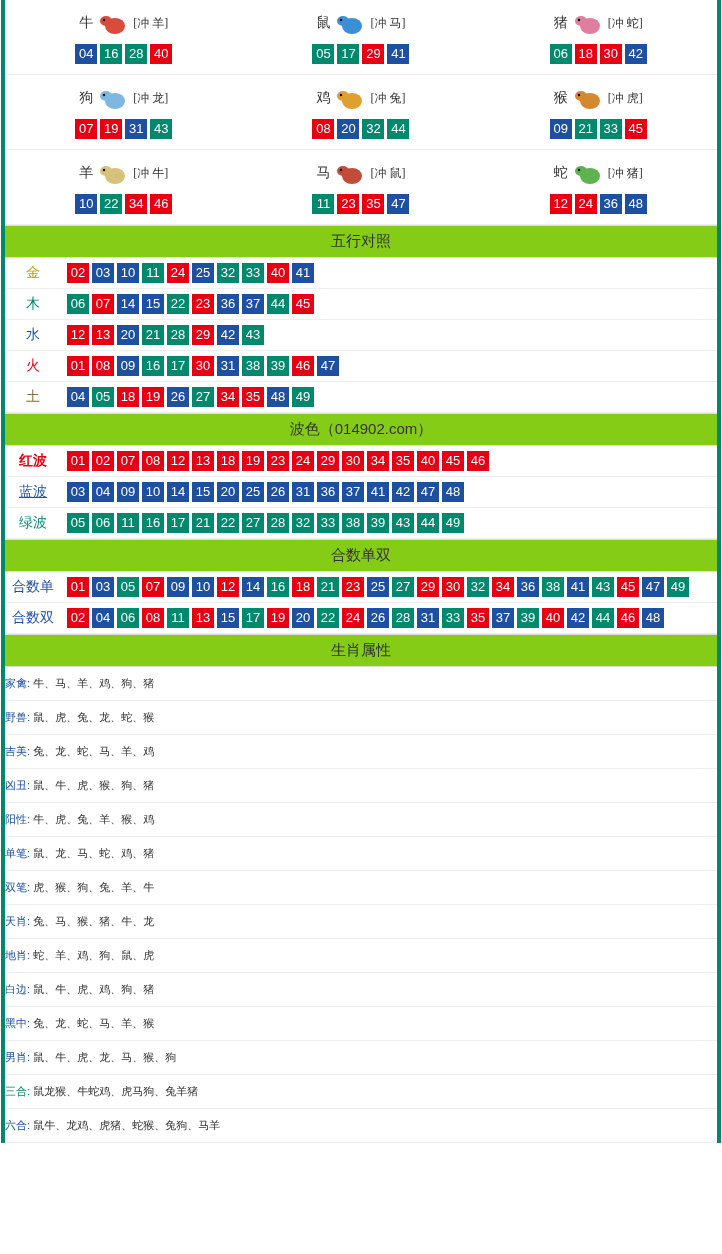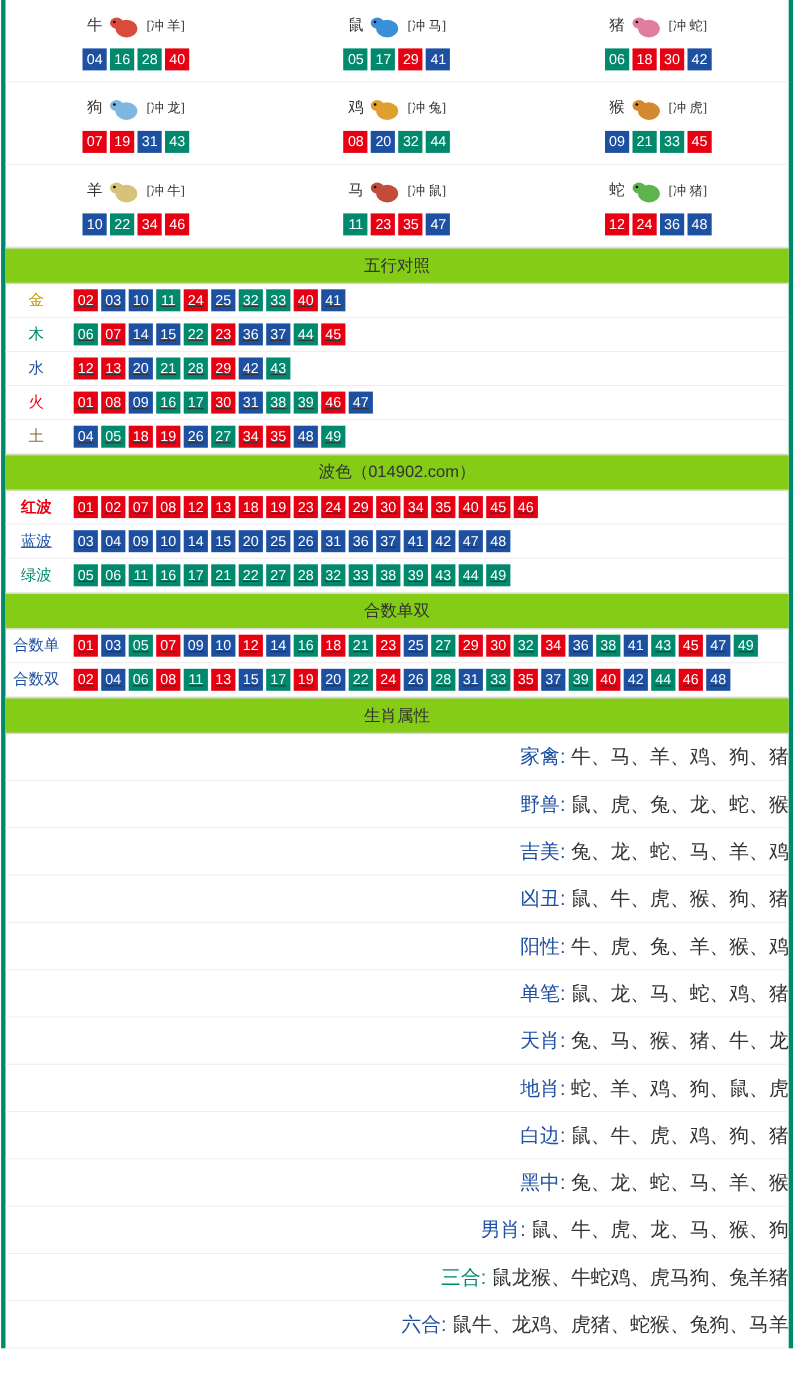--- a/index.html
+++ b/index.html
@@ -78,36 +78,35 @@
     width: 56px;
     text-align: center;
     flex-shrink: 0;
     font-size: 14px;
   }
   .row-nums {
     display: flex;
     flex-wrap: wrap;
     gap: 3px;
     padding-left: 6px;
-    text-decoration: underline;
   }
   .l-gold { color: #c79a00; }
   .l-wood { color: #00896c; }
   .l-water { color: #1e50a2; }
   .l-fire { color: #e60012; }
   .l-earth { color: #8a6d3b; }
   .l-redwave { color: #e60012; font-weight: bold; }
   .l-bluewave { color: #1e50a2; text-decoration: underline; }
   .l-greenwave { color: #00896c; }
 
   .attr-row {
-    text-align: right;
+    text-align: left;
     padding: 9px 0;
     border-bottom: 1px solid #eee;
-    font-size: 18px;
+    font-size: 11px;
   }
   .attr-label { color: #1e50a2; }
   .attr-label.red { color: #e60012; }
   .attr-label.green { color: #00896c; }
   .attr-value { color: #333; }
 </style>
 </head>
 <body>
 
 <div class="container">
@@ -478,20 +477,21 @@
     </div>
 
   <div class="section-header">生肖属性</div>
   <div id="shuxing-rows">
       <div class="attr-row"><span class="attr-label ">家禽: </span><span class="attr-value">牛、马、羊、鸡、狗、猪</span></div>
       <div class="attr-row"><span class="attr-label ">野兽: </span><span class="attr-value">鼠、虎、兔、龙、蛇、猴</span></div>
       <div class="attr-row"><span class="attr-label ">吉美: </span><span class="attr-value">兔、龙、蛇、马、羊、鸡</span></div>
       <div class="attr-row"><span class="attr-label ">凶丑: </span><span class="attr-value">鼠、牛、虎、猴、狗、猪</span></div>
       <div class="attr-row"><span class="attr-label ">阳性: </span><span class="attr-value">牛、虎、兔、羊、猴、鸡</span></div>
       <div class="attr-row"><span class="attr-label ">单笔: </span><span class="attr-value">鼠、龙、马、蛇、鸡、猪</span></div>
+      <div class="attr-row"><span class="attr-label ">双笔: </span><span class="attr-value">虎、猴、狗、兔、羊、牛</span></div>
       <div class="attr-row"><span class="attr-label ">天肖: </span><span class="attr-value">兔、马、猴、猪、牛、龙</span></div>
       <div class="attr-row"><span class="attr-label ">地肖: </span><span class="attr-value">蛇、羊、鸡、狗、鼠、虎</span></div>
       <div class="attr-row"><span class="attr-label ">白边: </span><span class="attr-value">鼠、牛、虎、鸡、狗、猪</span></div>
       <div class="attr-row"><span class="attr-label ">黑中: </span><span class="attr-value">兔、龙、蛇、马、羊、猴</span></div>
       <div class="attr-row"><span class="attr-label ">男肖: </span><span class="attr-value">鼠、牛、虎、龙、马、猴、狗</span></div>
       <div class="attr-row"><span class="attr-label green">三合: </span><span class="attr-value">鼠龙猴、牛蛇鸡、虎马狗、兔羊猪</span></div>
       <div class="attr-row"><span class="attr-label ">六合: </span><span class="attr-value">鼠牛、龙鸡、虎猪、蛇猴、兔狗、马羊</span></div>
     </div>
 
 </div>

